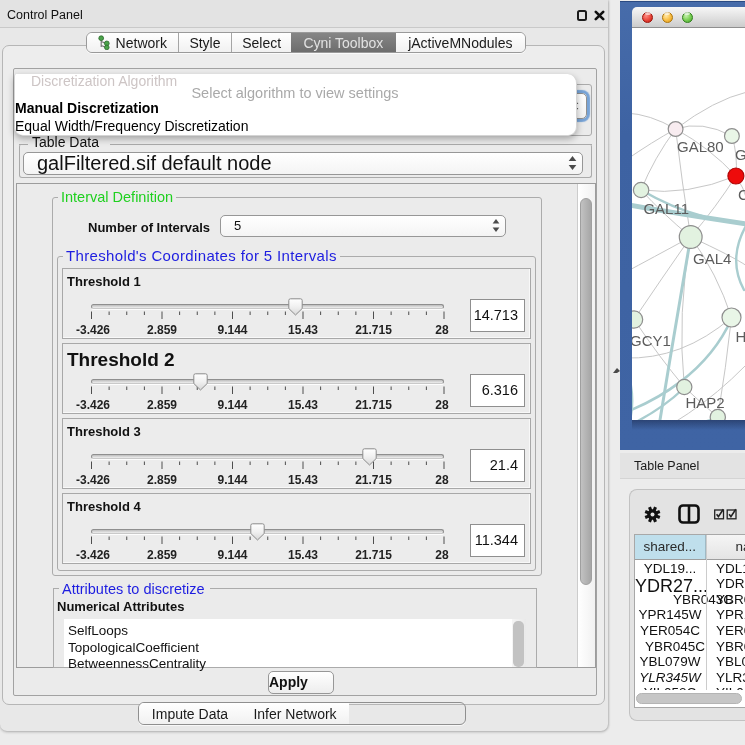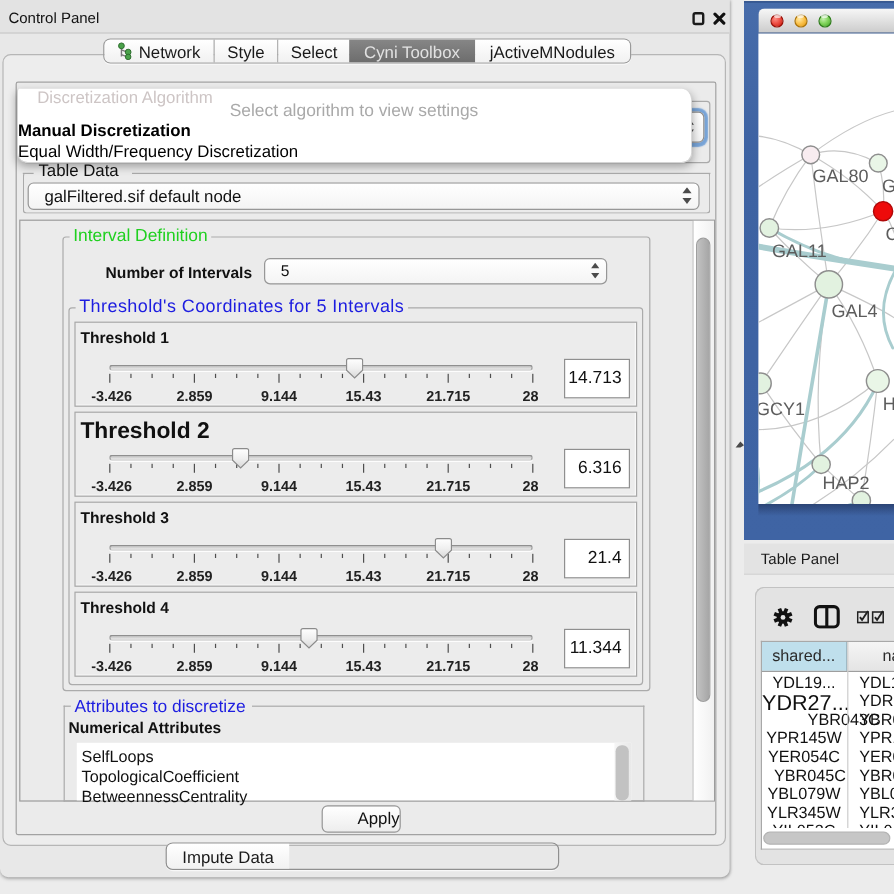--- a/index.html
+++ b/index.html
@@ -42,21 +42,21 @@
 <svg class="abs" style="left:570px;top:99px;" width="9" height="14" viewBox="0 0 9 14">
  <path d="M4.5 0 L8.3 5 H0.7 Z" fill="#4b4b4b"></path>
     <path d="M4.5 14 L8.3 9 H0.7 Z" fill="#4b4b4b"></path>
   </svg>
 
 <div class="abs" style="left:19px;top:144px;width:573px;height:34px;border:1px solid #aaaaaa;border-radius:3px;border-top:none;"></div>
 <div class="abs" style="left:19px;top:144px;width:9px;height:1px;background:#aaa;"></div>
 <div class="abs" style="left:110px;top:144px;width:482px;height:1px;background:#aaa;"></div>
 <div class="abs" style="left:32px;top:134px;font-size:14px;color:#111;">Table Data</div>
 <div class="abs" style="left:23px;top:152px;width:560px;height:23px;background:linear-gradient(#ffffff,#f4f4f4);
- border:1px solid #979797;border-radius:5px;font-size:14px;color:#111;line-height:21px;padding-left:13px;">galFiltered.sif default node</div>
+ border:1px solid #979797;border-radius:5px;font-size:20px;color:#111;line-height:21px;padding-left:13px;">galFiltered.sif default node</div>
 <svg class="abs" style="left:568px;top:156px;" width="9" height="14" viewBox="0 0 9 14">
  <path d="M4.5 0 L8.3 5 H0.7 Z" fill="#4b4b4b"></path>
     <path d="M4.5 14 L8.3 9 H0.7 Z" fill="#4b4b4b"></path>
   </svg>
 
 <div class="abs" style="left:16px;top:183px;width:580px;height:485px;border:1px solid #9c9c9c;background:#ebebeb;"></div>
 <div class="abs" style="left:577px;top:184px;width:18px;height:483px;background:linear-gradient(to right,#ffffff,#f1f1f1);border-left:1px solid #cccccc;"></div>
 <div class="abs" style="left:580px;top:198px;width:12px;height:387px;border-radius:6px;background:linear-gradient(to right,#c2c2c2,#a6a6a6);border:1px solid #9f9f9f;"></div>
 
 <div class="abs" style="left:52px;top:197px;width:490px;height:379px;border:1px solid #ababab;border-radius:3px;"></div>
@@ -230,23 +230,24 @@
 <div class="abs" style="left:60px;top:581px;font-size:14.5px;color:#1d1de0;background:#ebebeb;padding:0 2px;">Attributes to discretize</div>
 <div class="abs" style="left:57px;top:599px;font-size:13px;font-weight:bold;color:#111;">Numerical Attributes</div>
 <div class="abs" style="left:64px;top:619px;width:462px;height:48px;background:#ffffff;"></div>
 <div class="abs" style="left:68px;top:623px;font-size:13.5px;color:#111;">SelfLoops</div>
 <div class="abs" style="left:68px;top:639.5px;font-size:13.5px;color:#111;">TopologicalCoefficient</div>
 <div class="abs" style="left:68px;top:656px;font-size:13.5px;color:#111;">BetweennessCentrality</div>
 <div class="abs" style="left:512px;top:619px;width:14px;height:48px;background:linear-gradient(to right,#f5f5f5,#e9e9e9);"></div>
 <div class="abs" style="left:513px;top:621px;width:11px;height:46px;border-radius:5px;background:#c2c2c2;"></div>
 
 <div class="abs" style="left:268px;top:671px;width:66px;height:23px;background:linear-gradient(#ffffff,#ededed);
- border:1px solid #979797;border-radius:5px;font-size:14px;color:#111;text-align:right;line-height:21px;">Apply</div>
+ border:1px solid #979797;border-radius:5px;font-size:14px;color:#111;text-align:left;line-height:21px;font-weight:bold;">Apply</div>
 <div class="abs" style="left:138px;top:702px;width:328px;height:23px;border:1px solid #8f8f8f;border-radius:6px;overflow:hidden;display:flex;box-shadow:0 1px 0 rgba(255,255,255,.7);">
 <div style="width:102px;height:100%;background:linear-gradient(#ffffff,#f1f1f1);color:#1a1a1a;display:flex;align-items:center;justify-content:center;font-size:14px;">Impute Data</div>
+<div style="width:108px;height:100%;background:linear-gradient(#ffffff,#f1f1f1);color:#1a1a1a;display:flex;align-items:center;justify-content:center;font-size:14px;">Infer Network</div>
 </div>
 
 <div class="abs" style="left:14px;top:74px;width:563px;height:62px;background:#ffffff;
  border:1px solid #d4d4d4;border-top:none;border-radius:2px 9px 9px 9px;box-shadow:0 3px 7px rgba(0,0,0,.3);"></div>
 <div class="abs" style="left:31px;top:73px;font-size:14px;color:#cdc5c5;">Discretization Algorithm</div>
 <div class="abs" style="left:185px;top:85px;width:220px;text-align:center;font-size:14.5px;color:#a9a9a9;">Select algorithm to view settings</div>
 <div class="abs" style="left:15px;top:100px;font-size:14px;font-weight:bold;color:#000;">Manual Discretization</div>
 <div class="abs" style="left:15px;top:118px;font-size:14px;color:#000;">Equal Width/Frequency Discretization</div>
 
 <svg class="abs" style="left:612px;top:367px;" width="9" height="10" viewBox="0 0 9 10">
@@ -364,20 +365,20 @@
 <div class="abs" style="left:635px;top:591.7px;width:70px;text-align:left;font-size:13.5px;color:#111;padding-left:38px;">YBR043C</div>
 <div class="abs" style="left:716px;top:591.7px;width:29px;font-size:13.5px;color:#111;overflow:hidden;white-space:nowrap;">YBR0</div>
 <div class="abs" style="left:635px;top:607.3px;width:70px;text-align:center;font-size:13.5px;color:#111;">YPR145W</div>
 <div class="abs" style="left:716px;top:607.3px;width:29px;font-size:13.5px;color:#111;overflow:hidden;white-space:nowrap;">YPR1</div>
 <div class="abs" style="left:635px;top:622.9px;width:70px;text-align:center;font-size:13.5px;color:#111;">YER054C</div>
 <div class="abs" style="left:716px;top:622.9px;width:29px;font-size:13.5px;color:#111;overflow:hidden;white-space:nowrap;">YER0</div>
 <div class="abs" style="left:635px;top:638.5px;width:70px;text-align:right;font-size:13.5px;color:#111;">YBR045C</div>
 <div class="abs" style="left:716px;top:638.5px;width:29px;font-size:13.5px;color:#111;overflow:hidden;white-space:nowrap;">YBR0</div>
 <div class="abs" style="left:635px;top:654.1px;width:70px;text-align:center;font-size:13.5px;color:#111;">YBL079W</div>
 <div class="abs" style="left:716px;top:654.1px;width:29px;font-size:13.5px;color:#111;overflow:hidden;white-space:nowrap;">YBL0</div>
-<div class="abs" style="left:635px;top:669.7px;width:70px;text-align:center;font-size:13.5px;color:#111;">YLR345W</div>
+<div class="abs" style="left:635px;top:669.7px;width:70px;text-align:center;font-size:13.5px;color:#111;font-style:italic;">YLR345W</div>
 <div class="abs" style="left:716px;top:669.7px;width:29px;font-size:13.5px;color:#111;overflow:hidden;white-space:nowrap;">YLR3</div>
 <div class="abs" style="left:635px;top:685.3px;width:70px;text-align:center;font-size:13.5px;color:#111;">YIL052C</div>
 <div class="abs" style="left:716px;top:685.3px;width:29px;font-size:13.5px;color:#111;overflow:hidden;white-space:nowrap;">YIL0</div>
 
 <div class="abs" style="left:635px;top:690px;width:110px;height:17px;background:#ffffff;"></div>
 <div class="abs" style="left:636px;top:693px;width:106px;height:11px;border-radius:5.5px;background:#c6c6c6;border:1px solid #b4b4b4;"></div>
 <div class="abs" style="left:705.5px;top:535px;width:1px;height:155px;background:#cccccc;"></div>
 
 </body></html>

